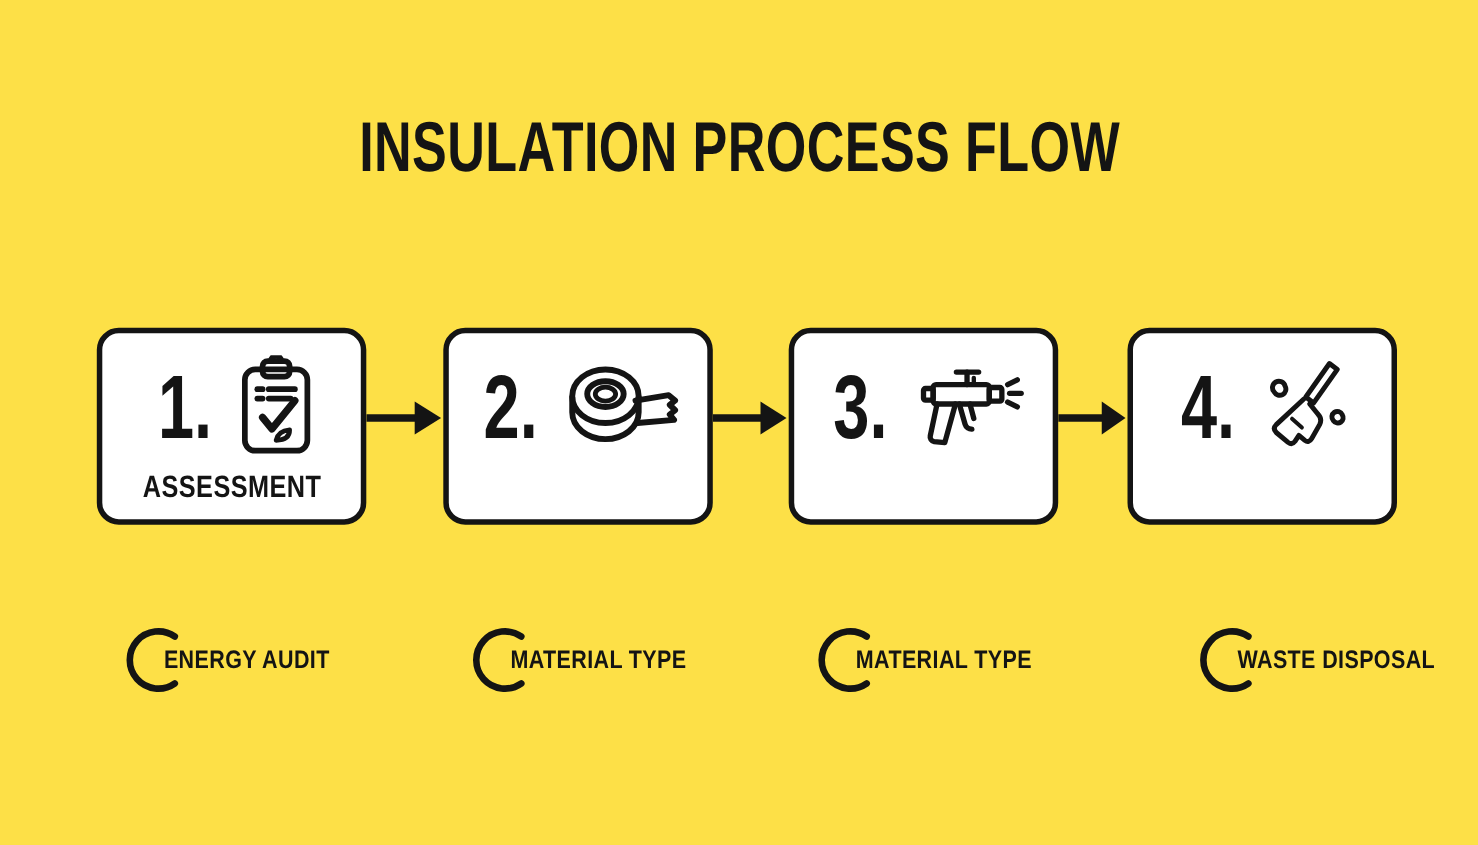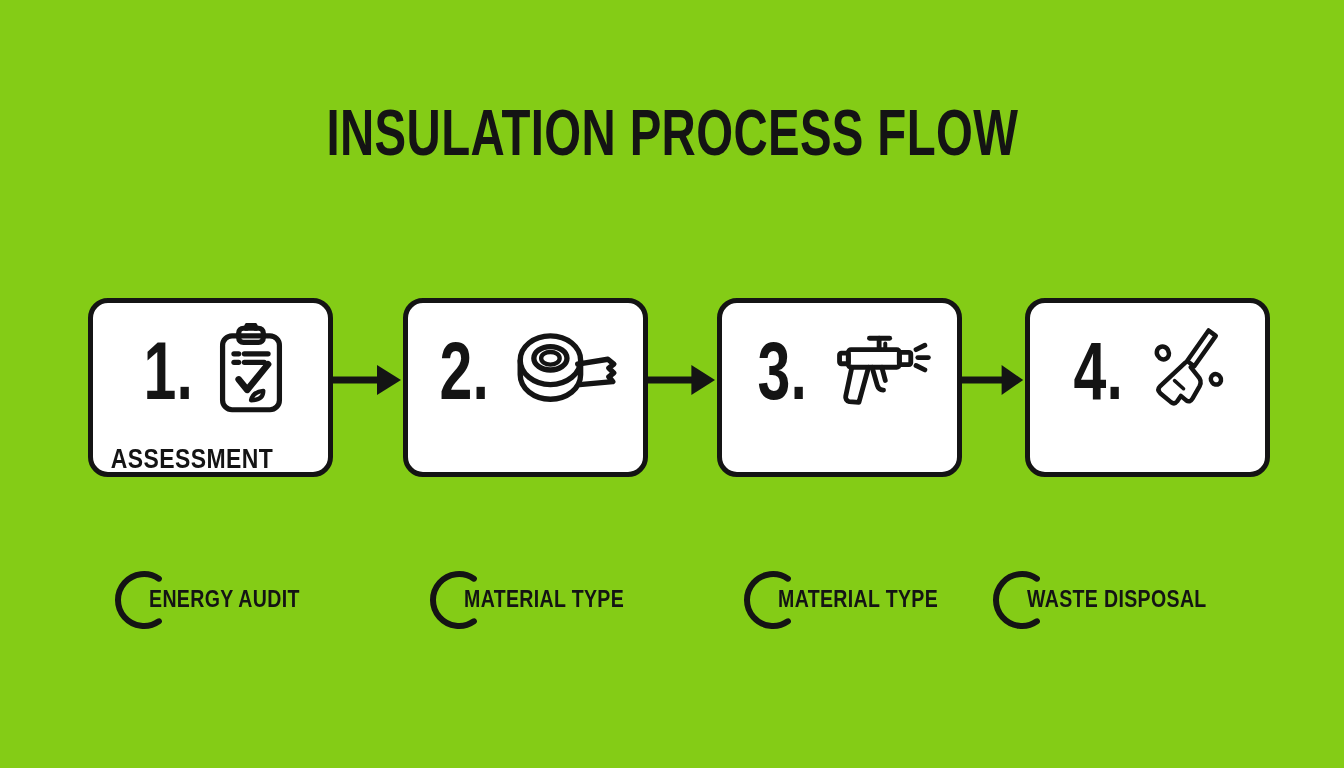--- a/index.html
+++ b/index.html
@@ -1,35 +1,35 @@
 <!DOCTYPE html>
 <html><head>
 <meta charset="utf-8">
 <style>
   * { margin:0; padding:0; box-sizing:border-box; }
   html,body { width:1344px; height:768px; }
   body { font-family:"Liberation Sans", sans-serif; background:#fcfdfd; color:#141414; overflow:hidden; }
-  .canvas { position:relative; width:1344px; height:768px; background:#84cc16; }
+  .canvas { position:relative; width:1344px; height:768px; background:#fde047; }
 
   .title-wrap { position:absolute; top:96px; left:0; width:100%; text-align:center; }
   .title-text {
     display:inline-block; font-size:64px; font-weight:bold; letter-spacing:0.5px;
     white-space:nowrap; transform:scaleX(0.74); transform-origin:center center; color:#141414;
   }
 
   .step-box {
     position:absolute; top:298px; width:245px; height:179px; background:#ffffff;
     border:5px solid #141414; border-radius:20px;
   }
   .step-row { display:flex; align-items:center; justify-content:center; gap:12px; height:104px; margin-top:16px; }
   .step-number {
     display:inline-block; font-size:82px; font-weight:bold; line-height:1;
     transform:scaleX(0.72); transform-origin:center center; white-space:nowrap;
   }
-  .step-label-wrap { margin-top:20px; }
+  .step-label-wrap { text-align:center; margin-top:4px; }
   .step-label {
     display:inline-block; font-size:28px; font-weight:bold; white-space:nowrap;
     transform:scaleX(0.82); transform-origin:center center; letter-spacing:0.5px;
   }
 
   .flow-arrow { position:absolute; top:358px; }
 
   .tag { position:absolute; top:568px; width:220px; height:64px; }
   .tag svg { position:absolute; left:0; top:0; }
   .tag-label {
@@ -159,20 +159,20 @@
     <span class="tag-label">MATERIAL TYPE</span>
   </div>
 
   <div class="tag" style="left:741px">
     <svg width="64" height="64" viewBox="0 0 64 64">
       <path d="M46.9 10.7 A26 26 0 1 0 46.9 53.3" class="ic" stroke-width="6"></path>
     </svg>
     <span class="tag-label">MATERIAL TYPE</span>
   </div>
 
-  <div class="tag" style="left:990px">
+  <div class="tag" style="left:1088px">
     <svg width="64" height="64" viewBox="0 0 64 64">
       <path d="M46.9 10.7 A26 26 0 1 0 46.9 53.3" class="ic" stroke-width="6"></path>
     </svg>
     <span class="tag-label">WASTE DISPOSAL</span>
   </div>
 
 </div>
 
 </body></html>

